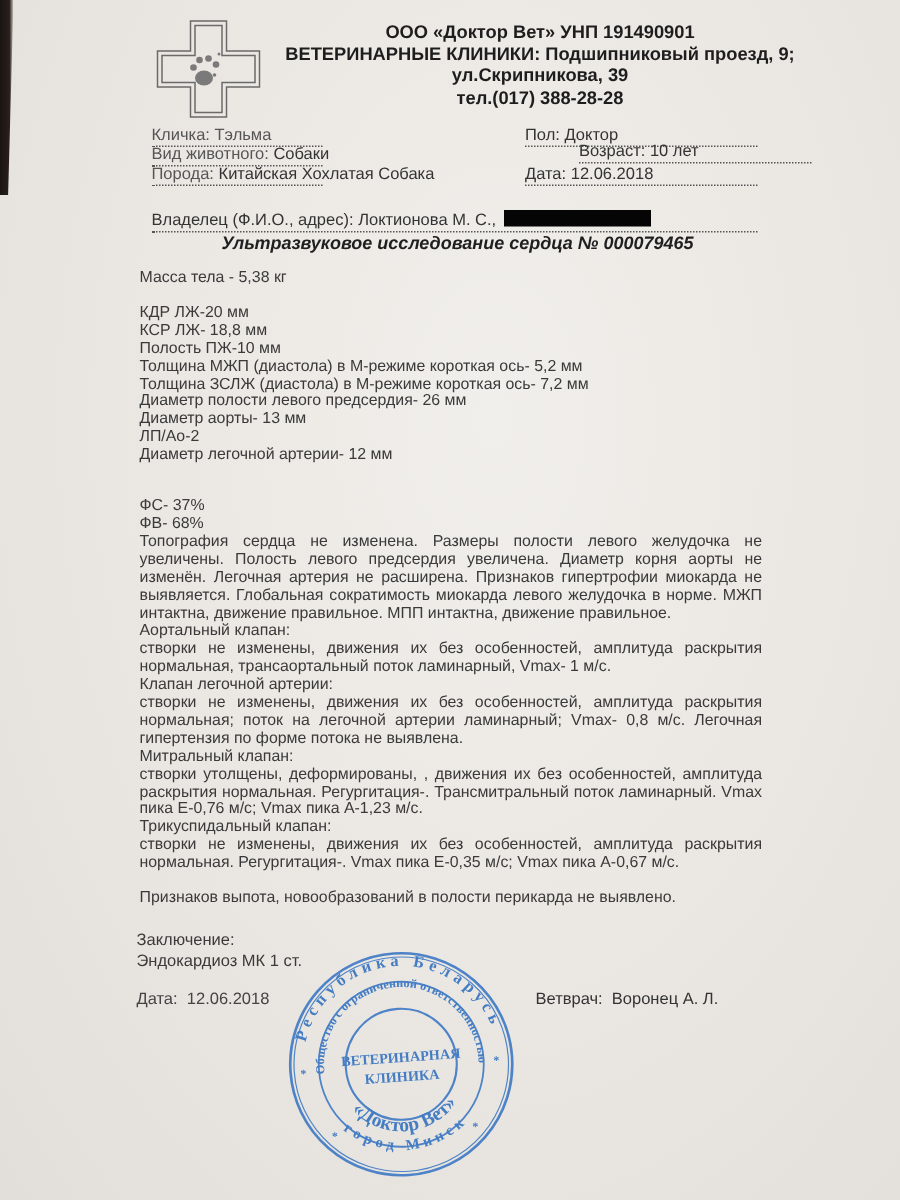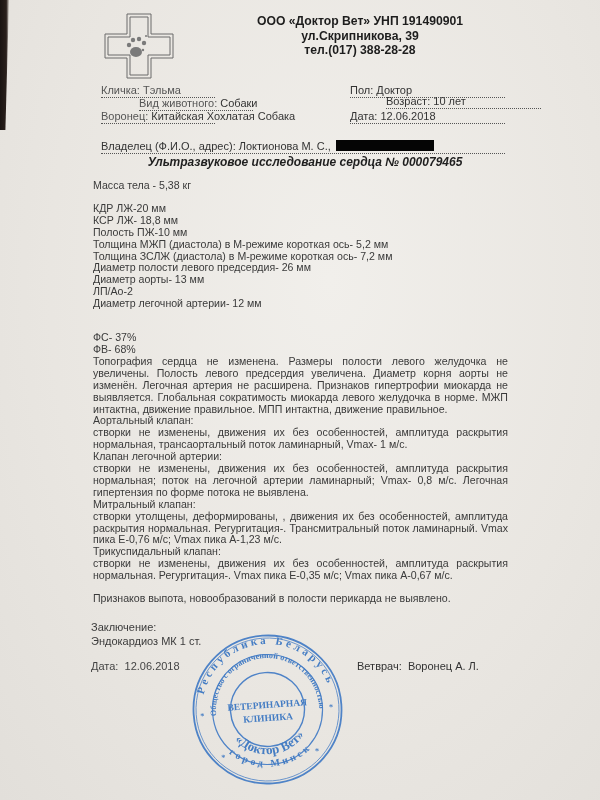--- a/index.html
+++ b/index.html
@@ -90,34 +90,35 @@
     <circle cx="30" cy="28" r="2.2"></circle>
     <circle cx="36" cy="27" r="2.2"></circle>
     <circle cx="41" cy="31" r="2.2"></circle>
     <circle cx="40" cy="38" r="1.2"></circle>
     <circle cx="43" cy="24" r="1"></circle>
   </g>
 </svg>
 
 <div class="header">
   <div>ООО «Доктор Вет» УНП 191490901</div>
+  <div>ВЕТЕРИНАРНЫЕ КЛИНИКИ: Подшипниковый проезд, 9;</div>
   <div>ул.Скрипникова, 39</div>
   <div>тел.(017) 388-28-28</div>
 </div>
 
 <div class="field fl" style="top:84px; width:114px;">
   <span class="lbl">Кличка:</span>
   <span class="lbl">Тэльма</span>
 </div>
-<div class="field fl" style="top:97px; width:114px;margin-left:38px;">
+<div class="field fl" style="top:97px; width:114px;">
   <span class="lbl">Вид животного:</span>
   <span class="val">Собаки</span>
 </div>
 <div class="field fl" style="top:110px; width:114px;">
-  <span class="lbl">Воронец:</span>
+  <span class="lbl">Порода:</span>
   <span class="val">Китайская Хохлатая Собака</span>
 </div>
 
 <div class="field fr" style="top:84px;">
   <span class="val">Пол:</span>
   <span class="val">Доктор</span>
 </div>
 <div class="field fr" style="top:95px;margin-left:36px;">
   <span class="val">Возраст:</span>
   <span class="val">10 лет</span>

